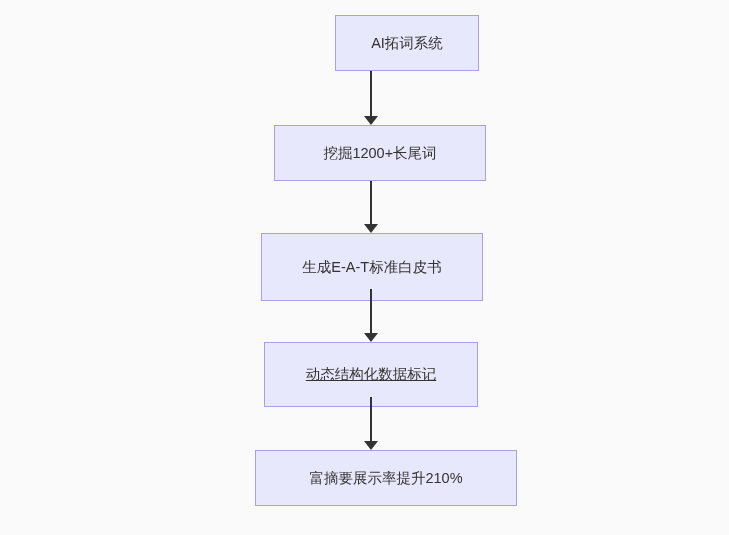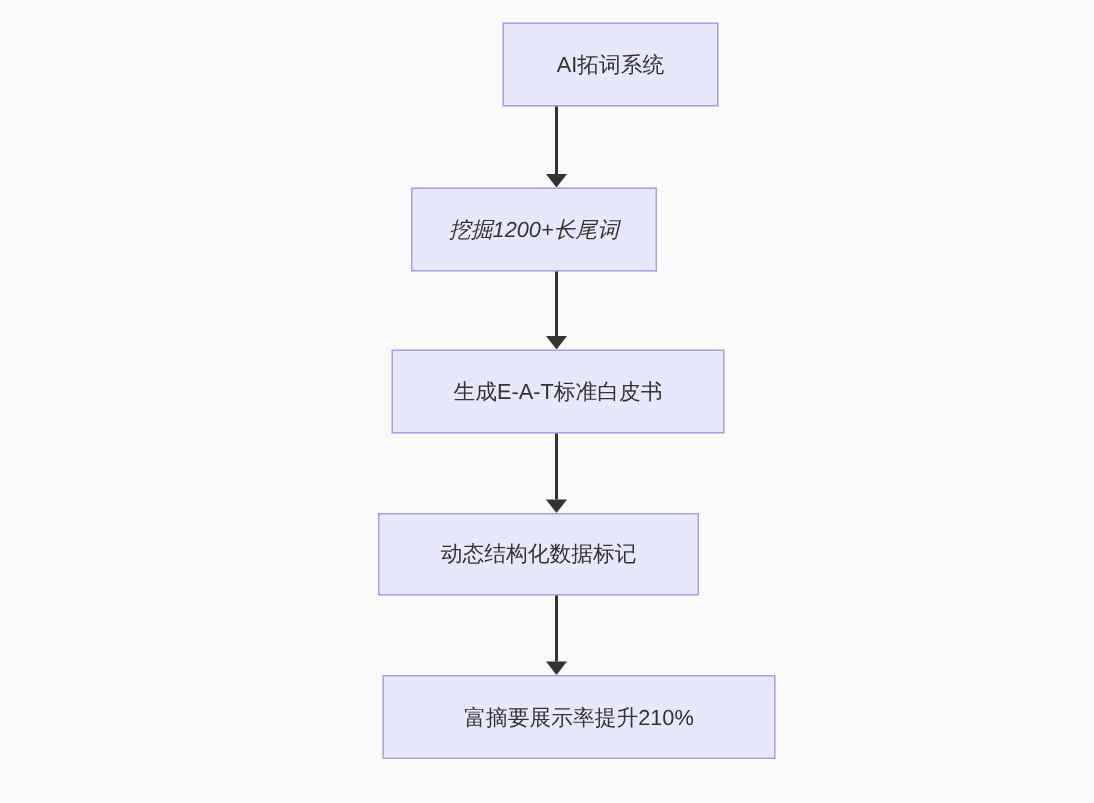--- a/index.html
+++ b/index.html
@@ -22,23 +22,23 @@
     border: 1.5px solid #ab9fe1;
     color: #333333;
     font-size: 14.5px;
     display: flex;
     align-items: center;
     justify-content: center;
     text-align: center;
     white-space: nowrap;
   }
   .node-1 { left: 299px; top: 15px;  width: 144px; height: 56px; margin-left: 36px; }
-  .node-2 { left: 274px; top: 125px; width: 164px; height: 56px; font-style: italic; }
-  .node-3 { left: 261px; top: 233px; width: 222px; height: 56px; }
-  .node-4 { left: 252px; top: 342px; width: 214px; height: 55px; }
+  .node-2 { left: 274px; top: 125px; width: 212px; height: 56px; }
+  .node-3 { left: 261px; top: 233px; width: 222px; height: 68px; }
+  .node-4 { left: 264px; top: 342px; width: 214px; height: 65px; text-decoration: underline; }
   .node-5 { left: 255px; top: 450px; width: 262px; height: 56px; }
 
   .edge-line {
     position: absolute;
     left: 370px;
     width: 2px;
     background: #333333;
   }
   .line-1 { top: 71px;  height: 45px; }
   .line-2 { top: 181px; height: 43px; }

